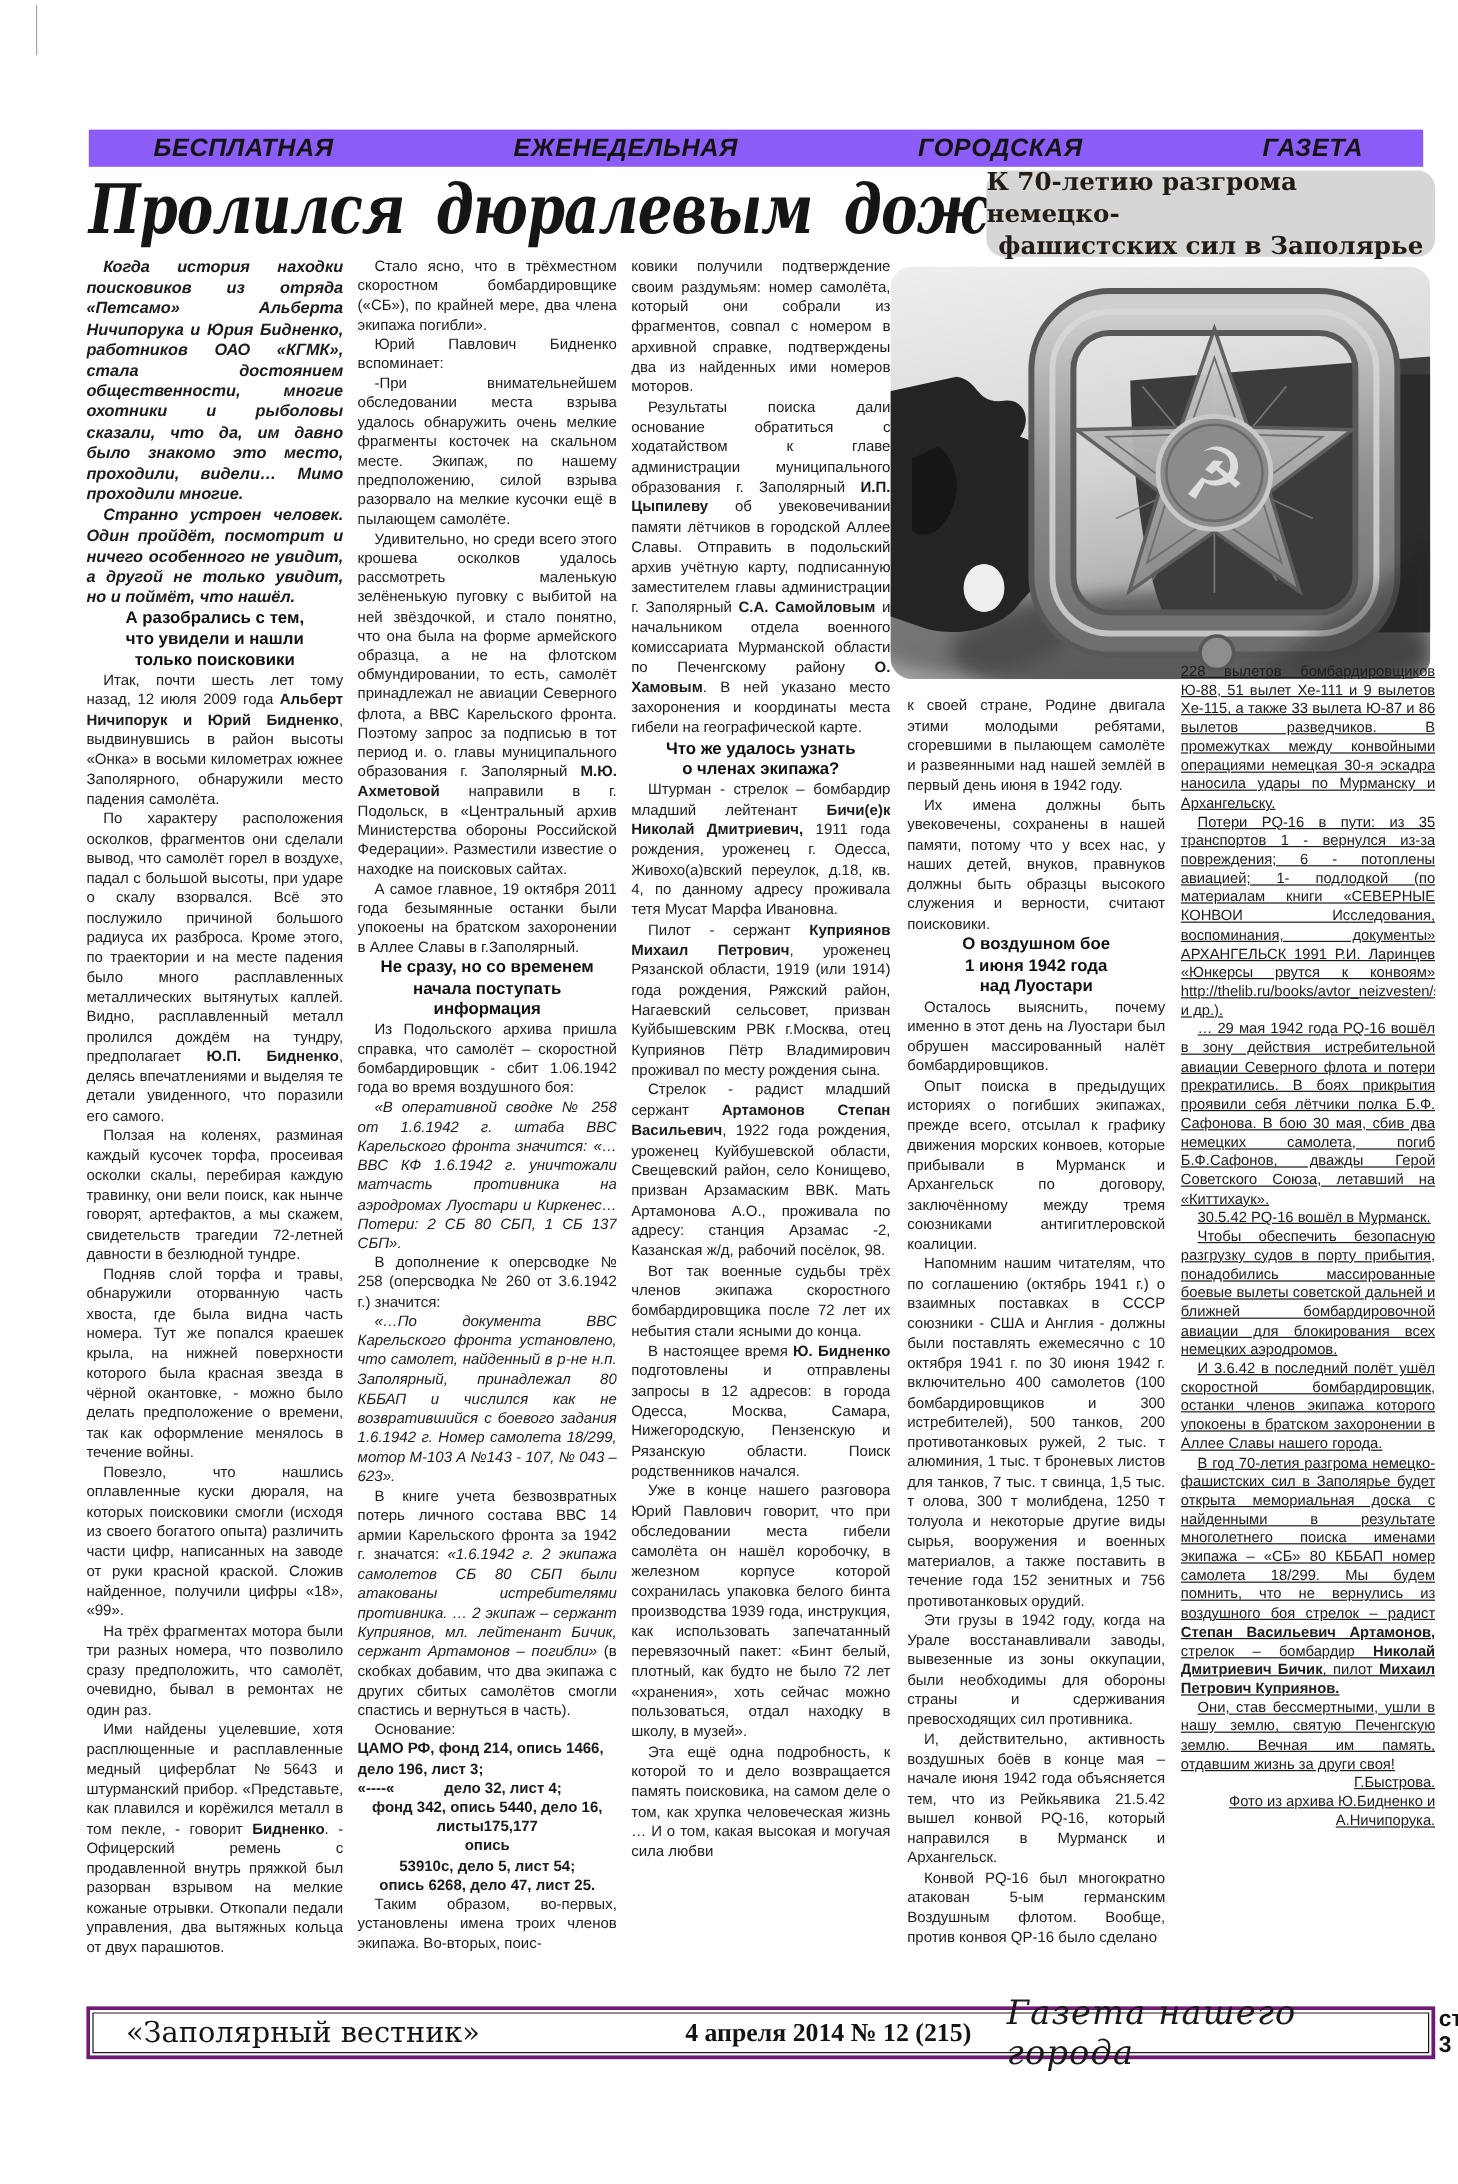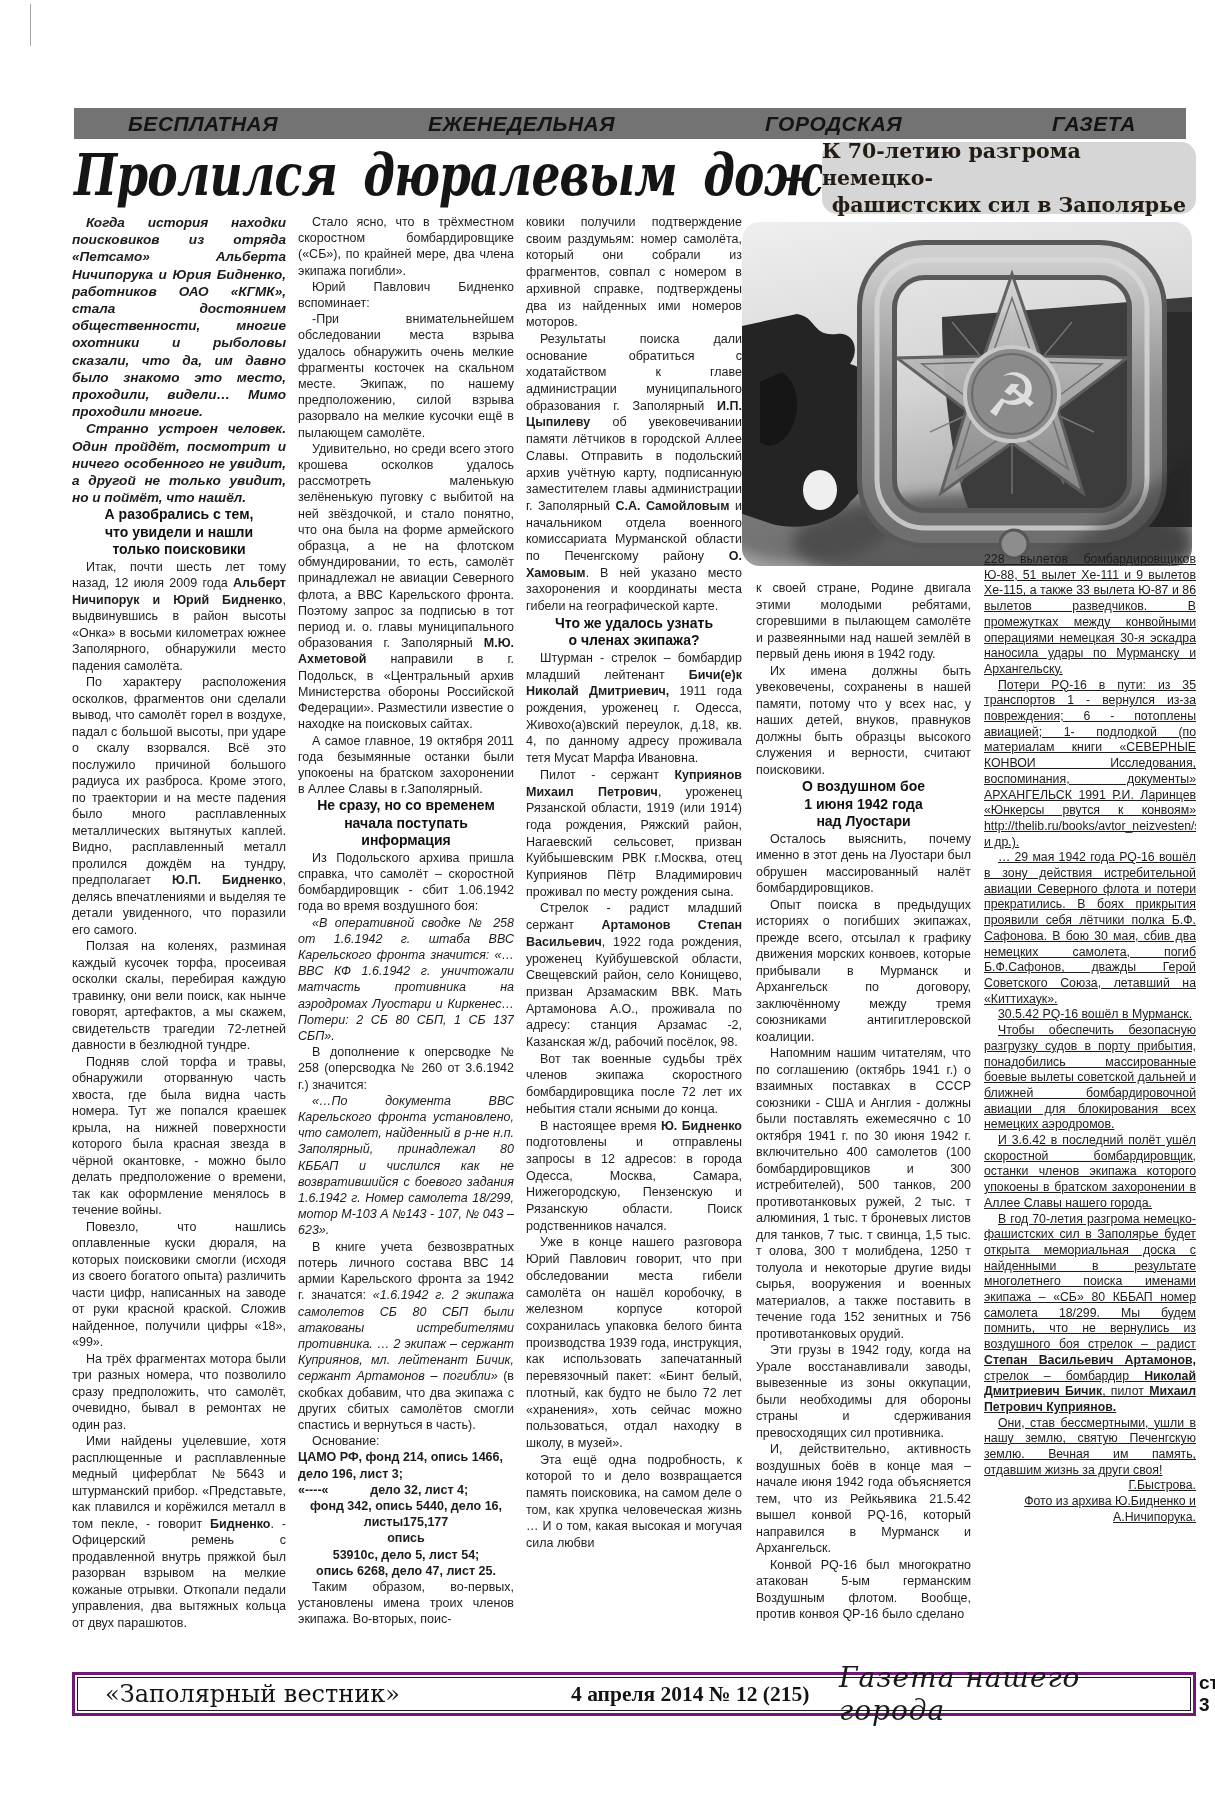--- a/index.html
+++ b/index.html
@@ -1,21 +1,21 @@
 <!DOCTYPE html>
 <html lang="ru"><head>
 <meta charset="utf-8">
 <style>
   html,body{margin:0;padding:0;background:#ffffff;}
   .page{position:relative;width:1215px;height:1820px;background:#fff;overflow:hidden;
         font-family:"Liberation Sans",sans-serif;color:#1c1c1c;}
   .cropmark{position:absolute;left:30px;top:4px;width:1px;height:42px;background:#a8a8a8;}
 
   
-  .banner{position:absolute;left:74px;top:108px;width:1112px;height:31px;background:#737373;
+  .banner{position:absolute;left:74px;top:108px;width:1112px;height:31px;background:#8b5cf6;
           display:flex;align-items:center;justify-content:space-between;padding:0 50px 0 54px;box-sizing:border-box;}
   .banner span{font-style:italic;font-weight:bold;font-size:21px;letter-spacing:.5px;color:#141414;}
 
   
   .headline{position:absolute;left:74px;top:138px;height:74px;display:flex;align-items:center;}
   .headline .t{font-family:"DejaVu Serif",serif;font-weight:bold;font-style:italic;
                font-size:57px;line-height:70px;white-space:nowrap;letter-spacing:-1px;word-spacing:14px;
                transform:scaleX(.80);transform-origin:left center;color:#151515;}
 
   

